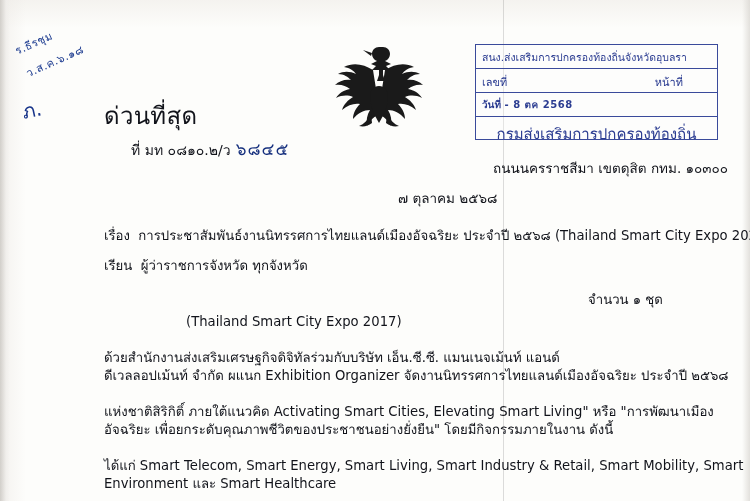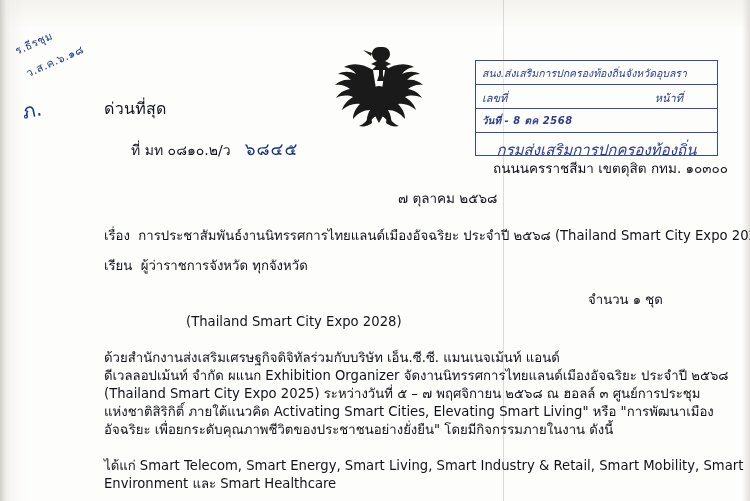--- a/index.html
+++ b/index.html
@@ -70,49 +70,48 @@
   #emblem {
     position: absolute;
     left: 331px; top: 42px;
     width: 96px; height: 96px;
   }
 
   
   #urgent {
     position: absolute;
     left: 104px; top: 96px;
-    font-size: 16px;
+    font-size: 24px;
     color: #11131a;
     letter-spacing: .3px;
   }
   #doc-number {
     position: absolute;
     left: 131px; top: 135px;
     font-size: 14px;
     color: #11131a;
   }
   #doc-number .hand-num {
     font-family: "DejaVu Sans", sans-serif;
     color: #16307e;
     font-size: 17px;
-    margin-left: 14px;
+    margin-left: 5px;
     letter-spacing: 1px;
   }
 
   
   #stamp {
     position: absolute;
-    left: 475px; top: 60px;
+    left: 475px; top: 44px;
     width: 243px; height: 96px;
     border: 1px solid #3a4a9b;
     color: #2b3c91;
     font-size: 11px;
     box-sizing: border-box;
     background: rgba(255,255,255,0.25);
-    font-style: italic;
   }
   #stamp .row {
     position: relative;
     height: 24px;
     border-bottom: 1px solid #3a4a9b;
     padding: 4px 6px 0 6px;
     box-sizing: border-box;
     white-space: nowrap;
     overflow: hidden;
   }
@@ -244,22 +243,21 @@
 
   <div id="l-subject" class="line">
     <span class="label">เรื่อง</span>&nbsp;&nbsp;<span>การประชาสัมพันธ์งานนิทรรศการไทยแลนด์เมืองอัจฉริยะ ประจำปี ๒๕๖๘ (Thailand Smart City Expo 2025)</span>
   </div>
 
   <div id="l-to" class="line">
     <span class="label">เรียน</span>&nbsp;&nbsp;<span>ผู้ว่าราชการจังหวัด ทุกจังหวัด</span>
   </div>
 
   <div id="l-attach-count" class="line">จำนวน ๑ ชุด</div>
-  <div id="l-attach-2" class="line">(Thailand Smart City Expo 2028)</div>
+  <div id="l-attach-2" class="line">(Thailand Smart City Expo 2017)</div>
 
   <div id="p1-1" class="line">ด้วยสำนักงานส่งเสริมเศรษฐกิจดิจิทัลร่วมกับบริษัท เอ็น.ซี.ซี. แมนเนจเม้นท์ แอนด์</div>
   <div id="p1-2" class="line">ดีเวลลอปเม้นท์ จำกัด ผแนก Exhibition Organizer จัดงานนิทรรศการไทยแลนด์เมืองอัจฉริยะ ประจำปี ๒๕๖๘</div>
-  <div id="p1-3" class="line">(Thailand Smart City Expo 2025) ระหว่างวันที่ ๕ – ๗ พฤศจิกายน ๒๕๖๘ ณ ฮอลล์ ๓ ศูนย์การประชุม</div>
   <div id="p1-5" class="line">อัจฉริยะ เพื่อยกระดับคุณภาพชีวิตของประชาชนอย่างยั่งยืน" โดยมีกิจกรรมภายในงาน ดังนี้</div>
   <div id="p1-4" class="line">แห่งชาติสิริกิติ์ ภายใต้แนวคิด Activating Smart Cities, Elevating Smart Living" หรือ "การพัฒนาเมือง</div>
   <div id="p2-2" class="line">ได้แก่ Smart Telecom, Smart Energy, Smart Living, Smart Industry &amp; Retail, Smart Mobility, Smart</div>
   <div id="p2-3" class="line">Environment และ Smart Healthcare</div>
 </div>
 
 </body></html>

